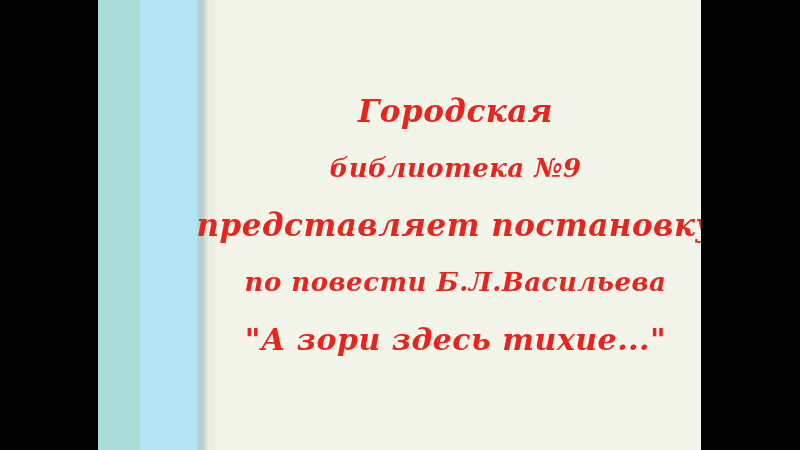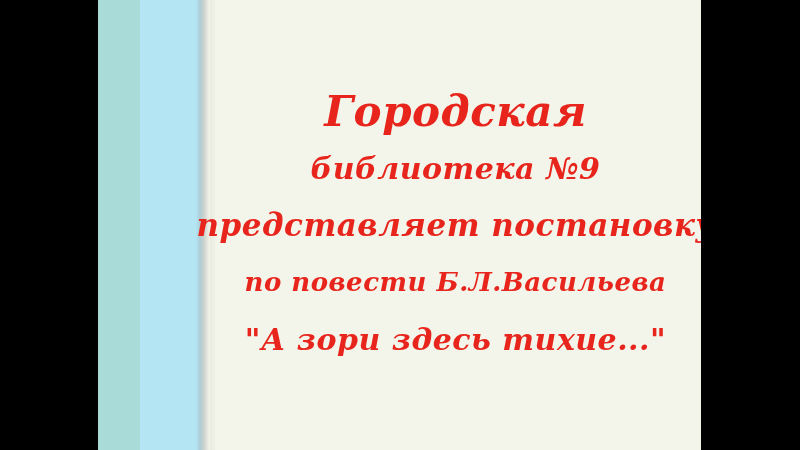--- a/index.html
+++ b/index.html
@@ -97,22 +97,22 @@
     color: #e8251c;
     font-family: "DejaVu Serif", "Liberation Serif", serif;
     font-style: italic;
     font-weight: 700;
     font-size: 31px;
     line-height: 57px;
     letter-spacing: 0.5px;
     white-space: nowrap;
     text-rendering: optimizeLegibility;
   }
-  .title-line.l1 { font-size: 42px; }
-  .title-line.l2 { font-size: 30px; font-style: italic; }
+  .title-line.l1 { font-size: 31px; }
+  .title-line.l2 { font-size: 26px; font-style: italic; }
   .title-line.l3 { font-size: 31px; }
   .title-line.l4 { font-size: 26px; }
   .title-line.l5 { font-size: 30px; }
 </style>
 </head>
 <body>
 
 <div id="slide">
 
   <div id="canvas">

